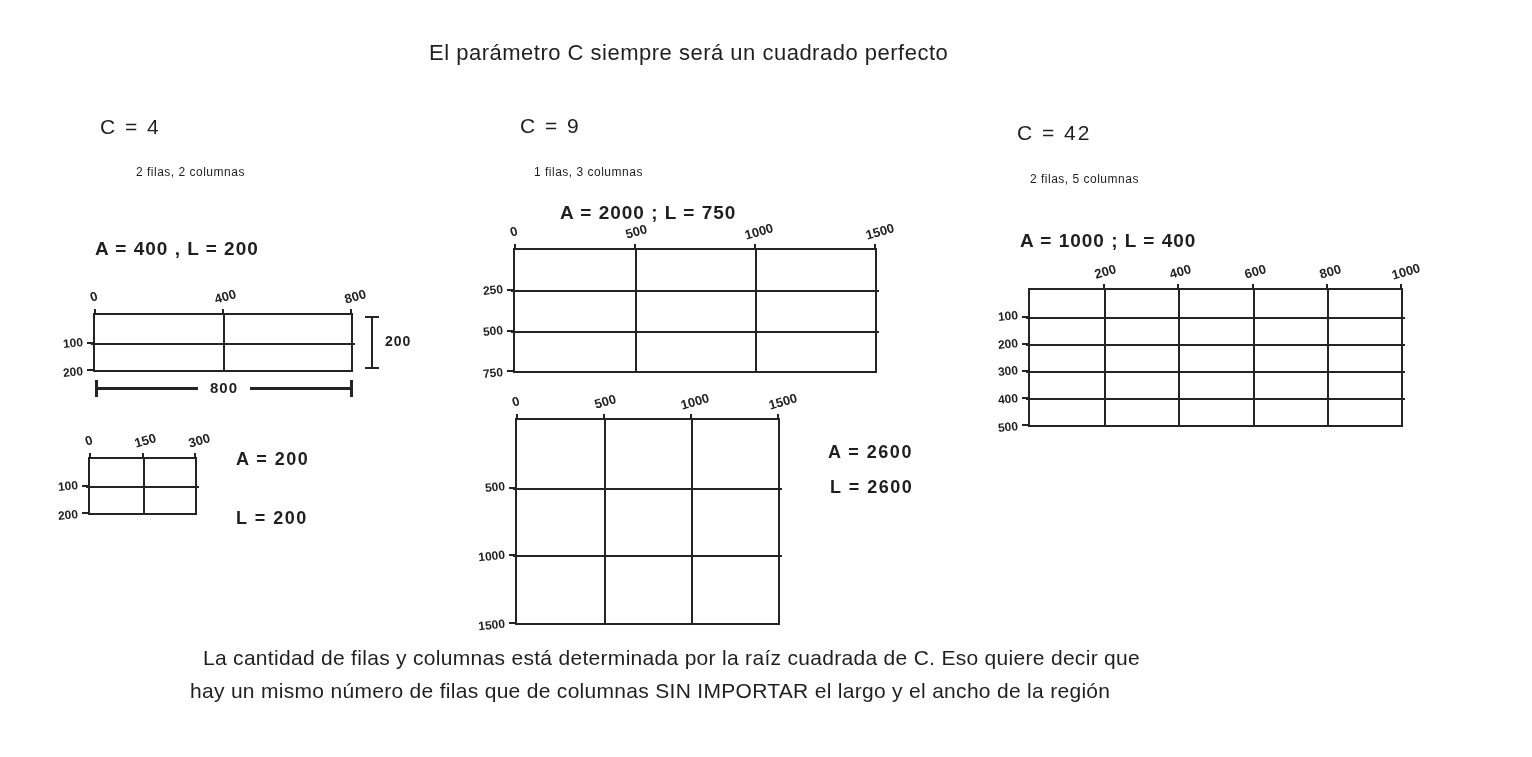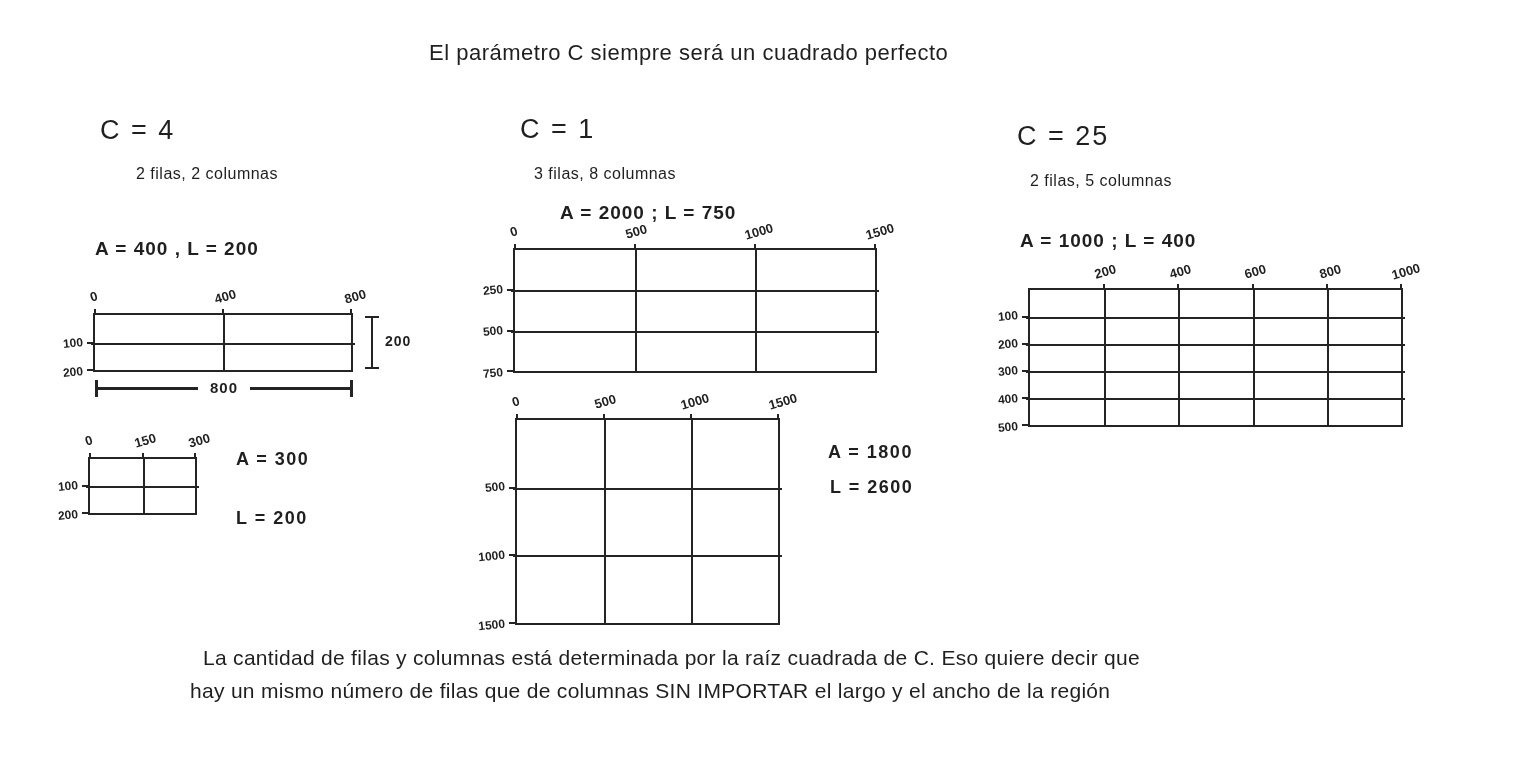--- a/index.html
+++ b/index.html
@@ -2,22 +2,22 @@
 <html><head>
 <meta charset="utf-8">
 <style>
   html,body{margin:0;padding:0;}
   body{
     width:1532px;height:757px;position:relative;background:#ffffff;
     font-family:"Liberation Sans", sans-serif;color:#1f1f1f;overflow:hidden;
   }
   .abs{position:absolute;}
   .title{font-size:22px;letter-spacing:.5px;}
-  .clabel{font-size:27px;letter-spacing:2px;}
-  .dims{font-size:16px;letter-spacing:.5px;}
+  .clabel{font-size:21px;letter-spacing:2px;}
+  .dims{font-size:12px;letter-spacing:.5px;}
   .params{font-size:19px;font-weight:700;letter-spacing:1px;}
   .footer-line{font-size:21px;letter-spacing:.3px;}
   .ann{font-size:18px;font-weight:700;letter-spacing:1.5px;}
 
   
   .grid{position:absolute;}
   .gbox{position:absolute;inset:0;border:2px solid #242424;}
   .hline{position:absolute;left:-4px;right:-4px;height:2px;background:#242424;}
   .vline{position:absolute;top:-2px;bottom:-2px;width:2px;background:#242424;}
   .tlab{position:absolute;top:-24px;font-size:13px;font-weight:700;
@@ -82,25 +82,25 @@
     <div class="gbox">
       <div class="hline" style="top: 50%;"></div>
       <div class="vline" style="left: 50%;"></div>
       <div class="ttick" style="left: 0%;"></div>
       <div class="ttick" style="left: 50%;"></div>
       <div class="ttick" style="left: 100%;"></div>
       <div class="ltick" style="top: 50%;"></div>
       <div class="ltick" style="top: 100%;"></div>
     </div>
   </div>
-<div class="abs ann" style="left:236px;top:449px;">A = 300</div>
+<div class="abs ann" style="left:236px;top:449px;">A = 200</div>
 <div class="abs ann" style="left:236px;top:508px;">L = 200</div>
 
-<div class="abs clabel" style="left:520px;top:114px;">C = 1</div>
-<div class="abs dims" style="left:534px;top:165px;">3 filas, 8 columnas</div>
+<div class="abs clabel" style="left:520px;top:114px;">C = 9</div>
+<div class="abs dims" style="left:534px;top:165px;">1 filas, 3 columnas</div>
 <div class="abs params" style="left:560px;top:202px;">A = 2000 ;   L = 750</div>
 
 <div class="grid" style="left:513px;top:248px;width:364px;height:125px;">
     <div class="tlab" style="left: 0%;">0</div>
     <div class="tlab" style="left: 33.3%;">500</div>
     <div class="tlab" style="left: 66.7%;">1000</div>
     <div class="tlab" style="left: 100%;">1500</div>
     <div class="llab" style="top: 33.3%;">250</div>
     <div class="llab" style="top: 66.7%;">500</div>
     <div class="llab" style="top: 100%;">750</div>
@@ -134,24 +134,24 @@
       <div class="vline" style="left: 66.6667%;"></div>
       <div class="ttick" style="left: 0%;"></div>
       <div class="ttick" style="left: 33.3%;"></div>
       <div class="ttick" style="left: 66.7%;"></div>
       <div class="ttick" style="left: 100%;"></div>
       <div class="ltick" style="top: 33.3%;"></div>
       <div class="ltick" style="top: 66.7%;"></div>
       <div class="ltick" style="top: 100%;"></div>
     </div>
   </div>
-<div class="abs ann" style="left:828px;top:442px;">A = 1800</div>
+<div class="abs ann" style="left:828px;top:442px;">A = 2600</div>
 <div class="abs ann" style="left:830px;top:477px;">L = 2600</div>
 
-<div class="abs clabel" style="left:1017px;top:121px;">C = 25</div>
+<div class="abs clabel" style="left:1017px;top:121px;">C = 42</div>
 <div class="abs dims" style="left:1030px;top:172px;">2 filas, 5 columnas</div>
 <div class="abs params" style="left:1020px;top:230px;">A = 1000  ;   L = 400</div>
 
 <div class="grid" style="left:1028px;top:288px;width:375px;height:139px;">
     <div class="tlab" style="left: 20%;">200</div>
     <div class="tlab" style="left: 40%;">400</div>
     <div class="tlab" style="left: 60%;">600</div>
     <div class="tlab" style="left: 80%;">800</div>
     <div class="tlab" style="left: 100%;">1000</div>
     <div class="llab" style="top: 20%;">100</div>

